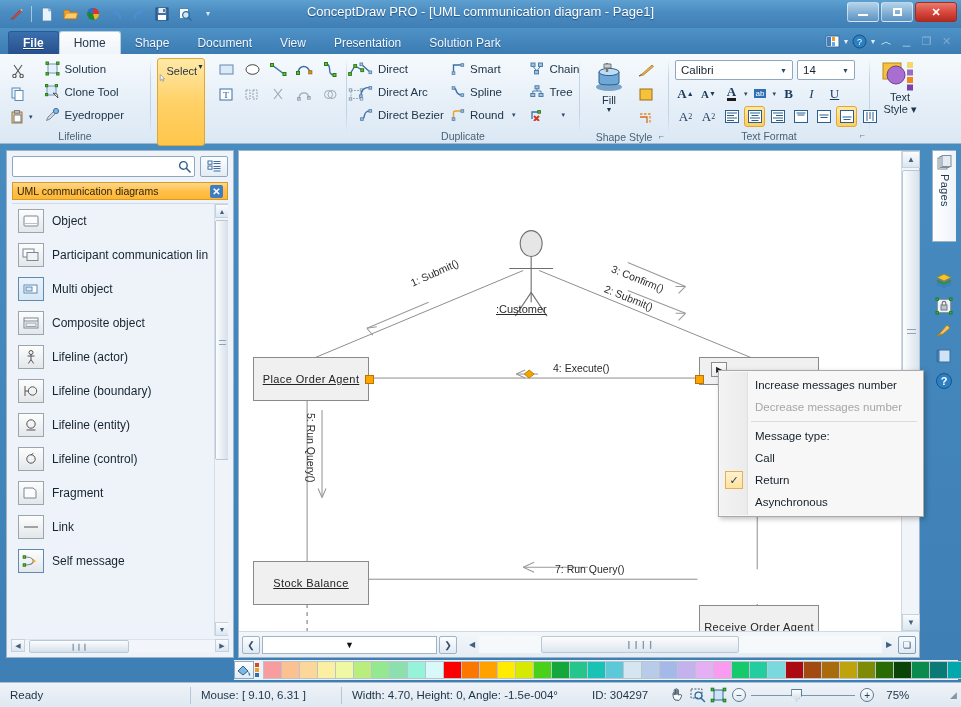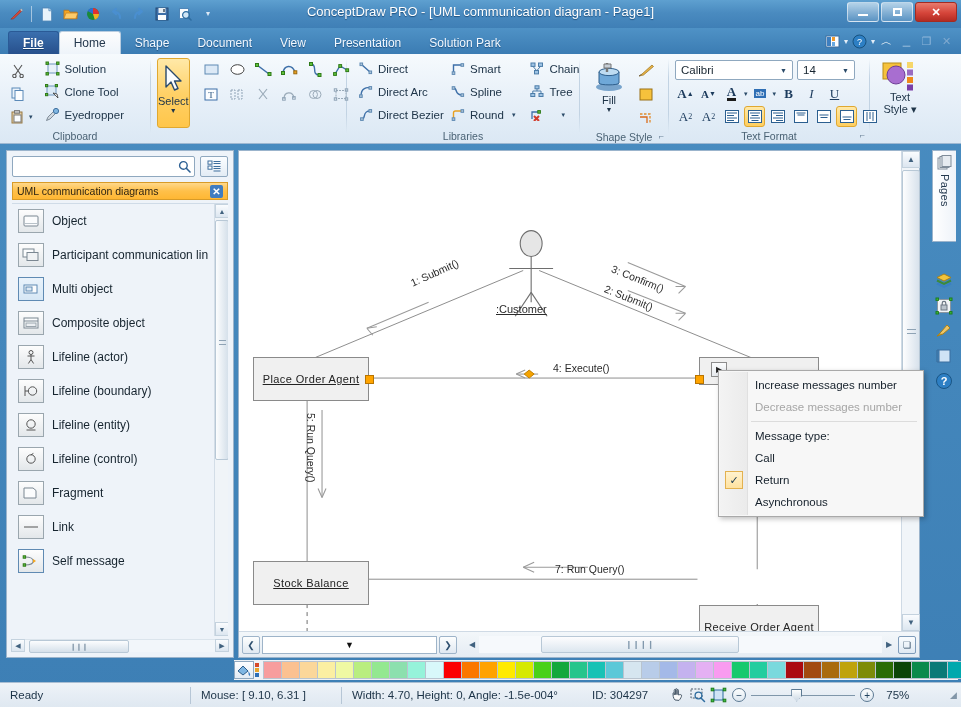--- a/index.html
+++ b/index.html
@@ -90,21 +90,21 @@
   .vstack { display:flex; flex-direction:column; gap:2px; }
   .smallbtn {
     display:flex; align-items:center; gap:4px; height:21px; padding:0 4px;
     font-size:11.5px; color:#20364a; border:1px solid transparent; border-radius:3px;
     cursor:default; white-space:nowrap;
   }
   .icon16 { width:16px; height:16px; display:inline-flex; align-items:center; justify-content:center; font-size:12px; flex:none; }
 
   
   .bigbtn {
-    width:48px; height:70px; display:flex; flex-direction:column; align-items:center;
+    width:48px; height:88px; display:flex; flex-direction:row; 
     justify-content:flex-start; padding-top:4px; font-size:11px; color:#1d3347;
     border-radius:3px; cursor:default;
   }
   .bigbtn.checked {
     background: linear-gradient(180deg,#ffe9a8 0%,#ffd168 50%,#ffc64a 100%);
     border:1px solid #e0a830;
   }
   .bigbtn .lbl { margin-top:2px; line-height:12px; text-align:center; }
   .bigbtn .car { font-size:7px; line-height:7px; }
 
@@ -537,21 +537,21 @@
             <span class="icon16">
               <svg width="15" height="15" viewBox="0 0 15 15">
                   <path d="M1.5 13.5 L3 10 L10 3 L12 5 L5 12 Z" fill="#cfd8e0" stroke="#6a7684" stroke-width=".8"></path>
                   <circle cx="11" cy="4" r="2.6" fill="#7fb6e2" stroke="#3e6f9e"></circle>
                 </svg>
             </span>
             <span>Eyedropper</span>
           </div>
         </div>
       </div>
-      <div class="group-title">Clipboard</div>
+      <div class="group-title">Lifeline</div>
     </div>
     <div class="gdiv"></div>
 
     <div class="group" style="width:195px">
       <div class="group-body" style="gap:10px">
         <div class="bigbtn checked">
           <svg width="30" height="30" viewBox="0 0 30 30">
               <path d="M8 3 L8 24 L13 19 L16.5 27 L20 25.5 L16.5 18 L23 18 Z" fill="#fbfdff" stroke="#2b4a6b" stroke-width="1.4" stroke-linejoin="round"></path>
             </svg>
           <span class="lbl">Select</span>
@@ -741,21 +741,21 @@
                 <svg width="14" height="13" viewBox="0 0 14 13">
                   <path d="M2 11 L2 4 L9 4" stroke="#3d6fa8" stroke-width="1.3" fill="none"></path>
                   <rect x="7.8" y="2.6" width="2.6" height="2.6" fill="#5fc23c" stroke="#2f7a18"></rect>
                   <path d="M4 8 L9 13 M9 8 L4 13" stroke="#d23a2a" stroke-width="2"></path>
                 </svg>
               </span>
             <span class="tinycar" style="margin-left:12px">▾</span>
           </div>
         </div>
       </div>
-      <div class="group-title">Libraries</div>
+      <div class="group-title">Duplicate</div>
     </div>
     <div class="gdiv"></div>
 
     <div class="group" style="width:88px">
       <div class="group-body" style="gap:2px">
         <div class="fillbtn">
           <svg width="34" height="34" viewBox="0 0 34 34">
             <ellipse cx="17" cy="27" rx="13" ry="4" fill="#2b6fae" opacity=".6"></ellipse>
             <path d="M7 12 L7 23 C7 25.5 27 25.5 27 23 L27 12 Z" fill="#6fa8d8" stroke="#2f5f8c"></path>
             <ellipse cx="17" cy="12" rx="10" ry="3.6" fill="#bedcf2" stroke="#2f5f8c"></ellipse>

